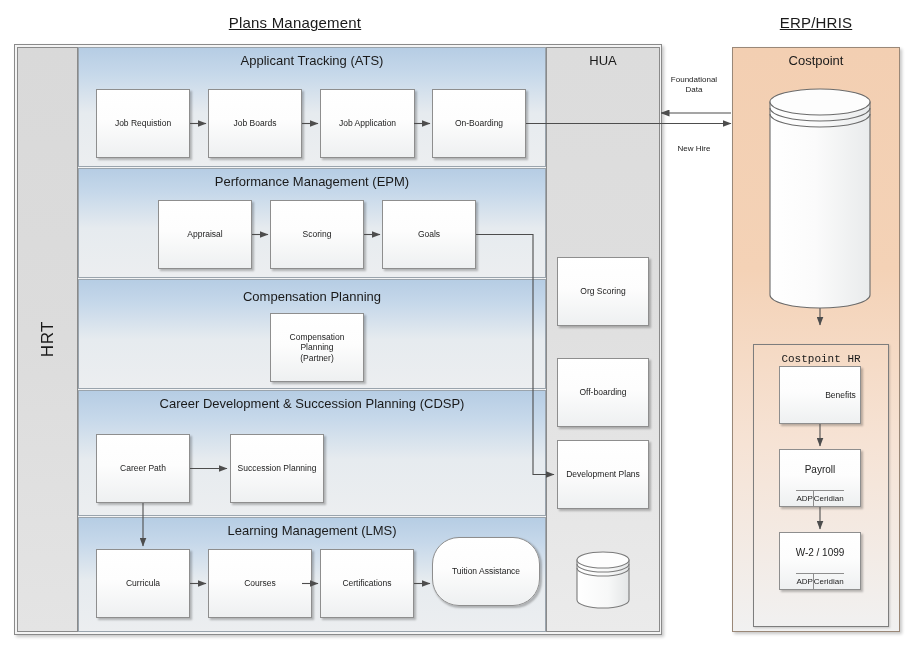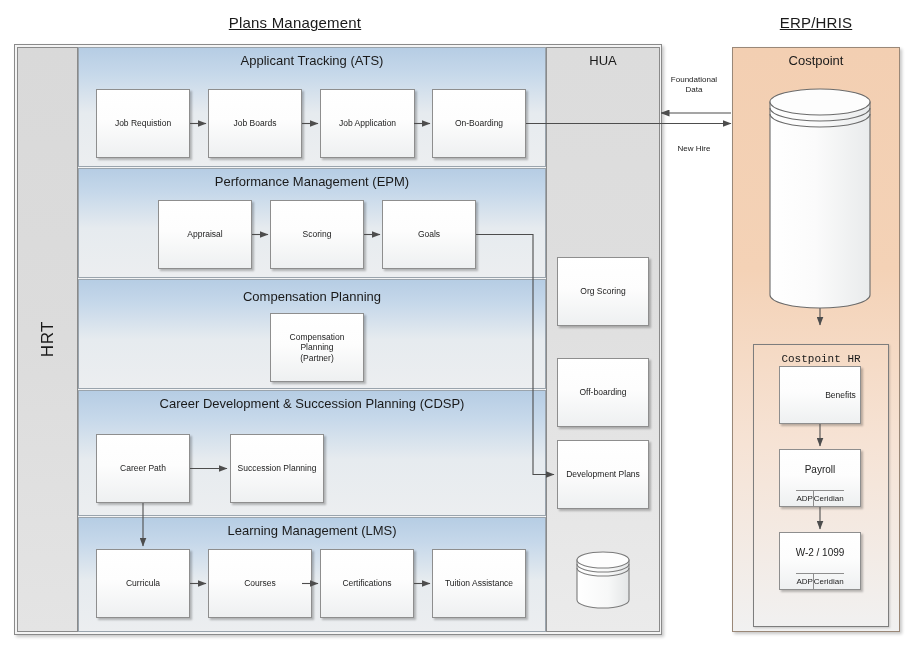--- a/index.html
+++ b/index.html
@@ -102,21 +102,21 @@
 </div>
 <div class="abs node" style="left:96px;top:434px;width:94px;height:69px;">Career Path</div>
 <div class="abs node" style="left:230px;top:434px;width:94px;height:69px;">Succession Planning</div>
 
 <div class="abs swim-blue" style="left:78px;top:517px;width:468px;height:115px;">
   <div class="swim-title" style="margin-top:5px;">Learning Management (LMS)</div>
 </div>
 <div class="abs node" style="left:96px;top:549px;width:94px;height:69px;">Curricula</div>
 <div class="abs node" style="left:208px;top:549px;width:104px;height:69px;">Courses</div>
 <div class="abs node" style="left:320px;top:549px;width:94px;height:69px;">Certifications</div>
-<div class="abs node" style="left:432px;top:549px;width:94px;height:69px;">Tuition Assistance</div>
+<div class="abs node" style="left:432px;top:537px;width:108px;height:69px;border-radius:27px;">Tuition Assistance</div>
 
 <div class="abs swim-gray" style="left:546px;top:47px;width:114px;height:585px;">
   <div class="swim-title" style="margin-top:5px;">HUA</div>
 </div>
 <div class="abs node" style="left:557px;top:257px;width:92px;height:69px;">Org Scoring</div>
 <div class="abs node" style="left:557px;top:358px;width:92px;height:69px;">Off-boarding</div>
 <div class="abs node" style="left:557px;top:440px;width:92px;height:69px;">Development Plans</div>
 
 <div class="abs swim-peach frame" style="left:732px;top:47px;width:168px;height:585px;">
   <div class="swim-title" style="margin-top:5px;">Costpoint</div>

